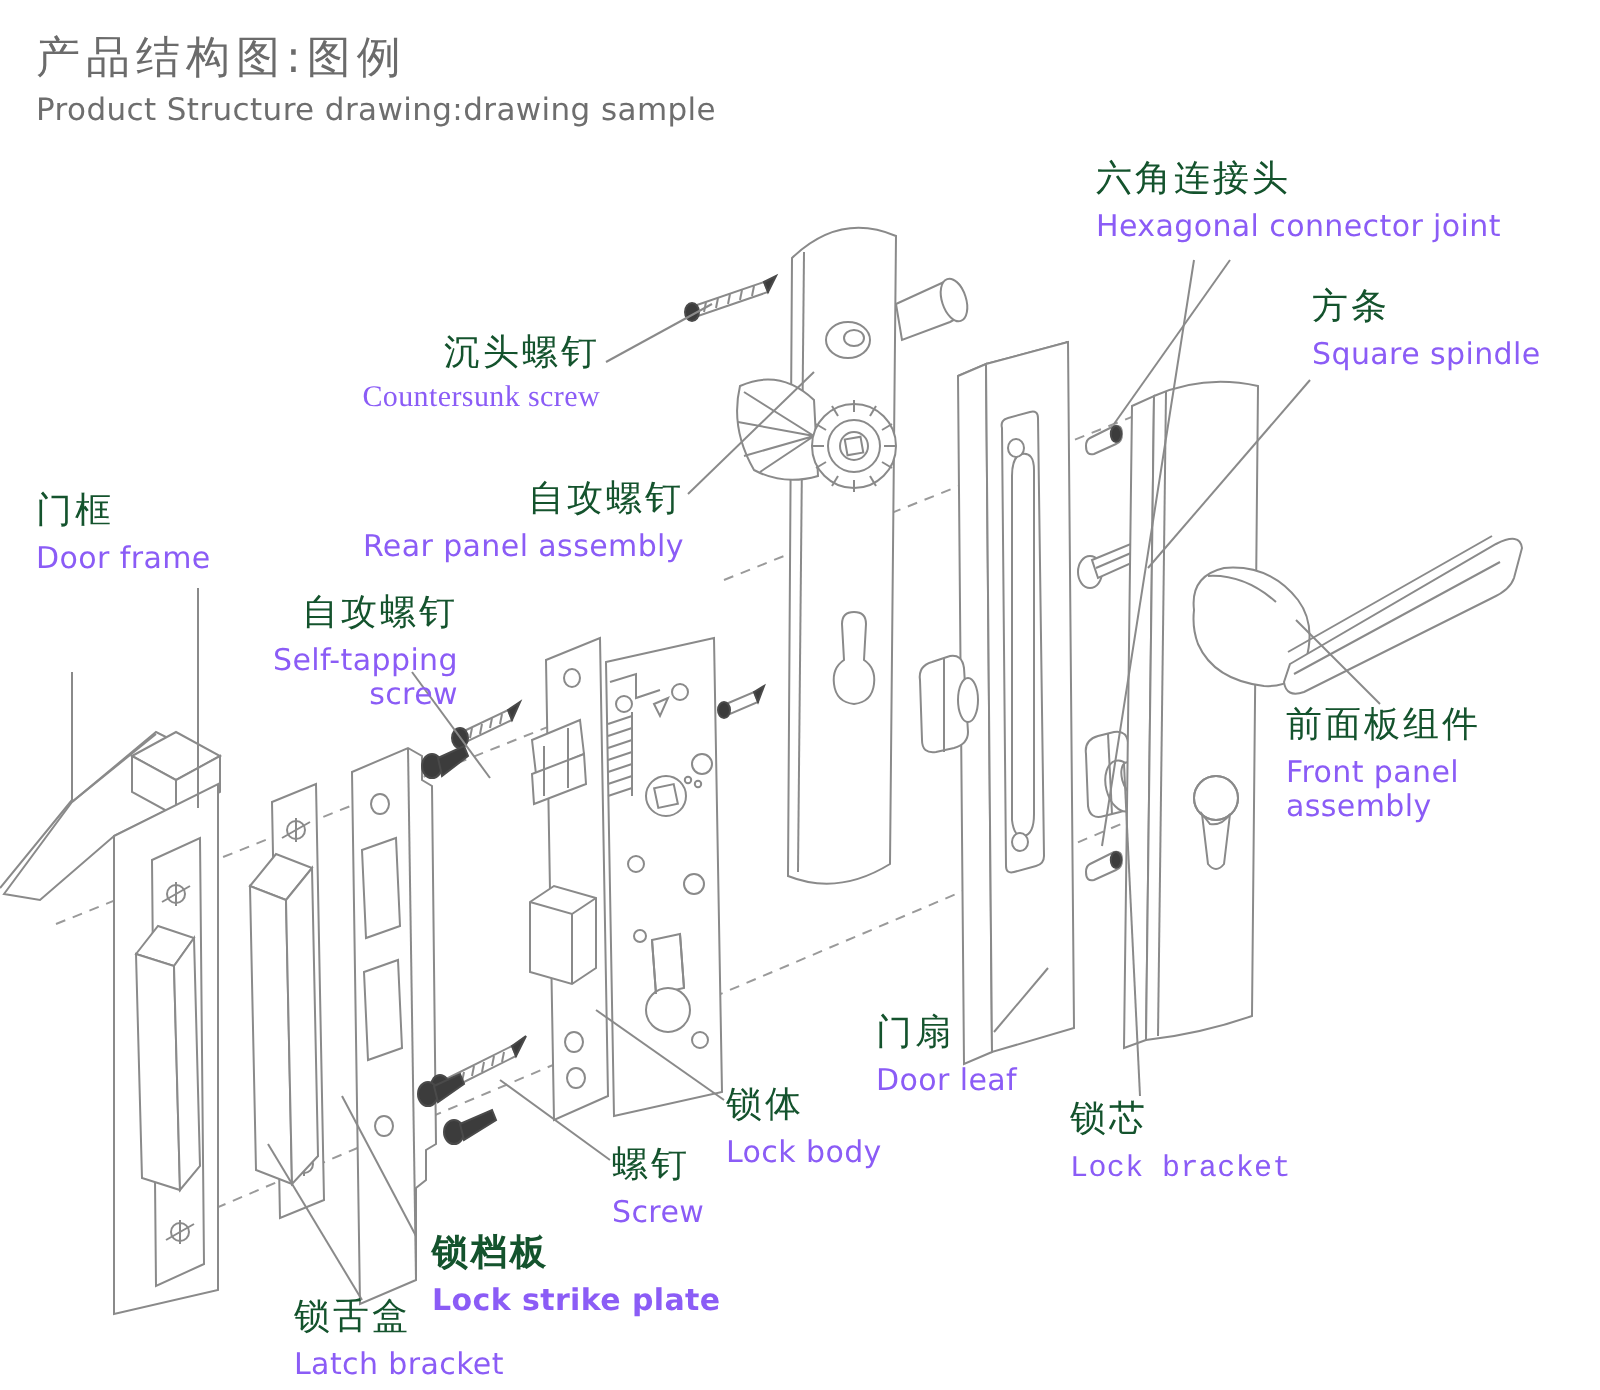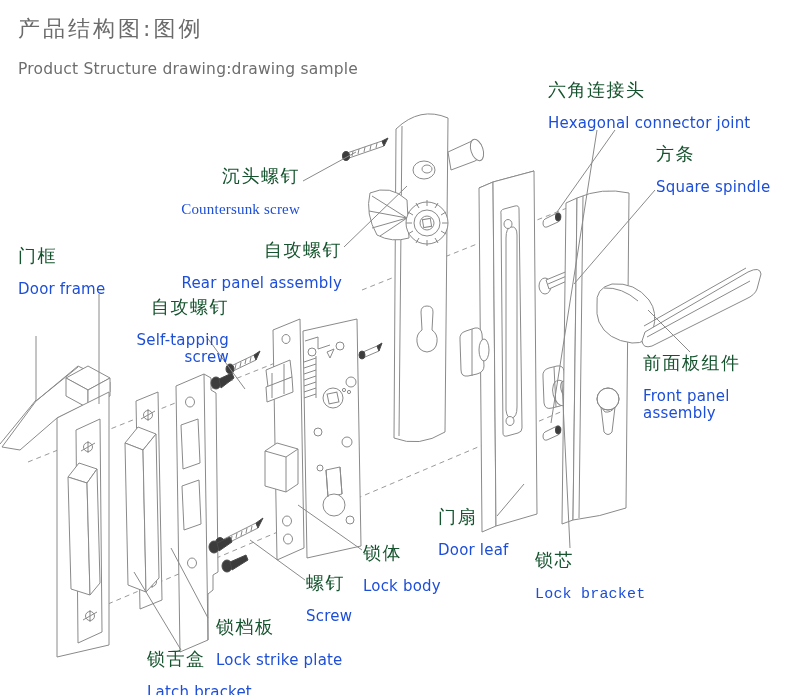--- a/index.html
+++ b/index.html
@@ -3,24 +3,24 @@
 <meta charset="utf-8">
 <style>
   html,body{margin:0;padding:0;background:#fff;}
   .stage{
     position:relative;width:800px;height:695px;background:#ffffff;overflow:hidden;
     font-family:"DejaVu Sans","Liberation Sans",sans-serif;
   }
   svg{position:absolute;left:0;top:0;}
   .lbl{position:absolute;color:#6b6b6b;line-height:1.15;pointer-events:none;}
   .lbl .cn{display:block;font-size:18px;letter-spacing:1.5px;color:#14532d;}
-  .lbl .en{display:block;font-size:15px;letter-spacing:0.2px;color:#1d4ed8;margin-top:14px;}
+  .lbl .en{display:block;font-size:15px;letter-spacing:0.2px;color:#8b5cf6;margin-top:4px;}
   .lbl.r{text-align:right;}
   .title-cn{position:absolute;left:18px;top:14px;font-size:22px;letter-spacing:3px;color:#6b6b6b;}
-  .title-en{position:absolute;left:18px;top:46px;font-size:15.5px;color:#6e6e6e;letter-spacing:0.2px;margin-top:14px;}
+  .title-en{position:absolute;left:18px;top:46px;font-size:15.5px;color:#6e6e6e;letter-spacing:0.2px;}
   .ln{stroke:#8a8a8a;stroke-width:1;fill:none;}
   .fw{stroke:#8a8a8a;stroke-width:1;fill:#ffffff;}
   .dk{stroke:#4a4a4a;stroke-width:1;fill:#3c3c3c;}
   .dash{stroke:#9a9a9a;stroke-width:1;fill:none;stroke-dasharray:5 4;}
   .leader{stroke:#8a8a8a;stroke-width:1;fill:none;}
 </style>
 </head>
 <body>
 
 <div class="stage">
@@ -350,21 +350,21 @@
 <div class="lbl" style="left:363px;top:543px;">
   <span class="cn">锁体</span>
   <span class="en">Lock body</span>
 </div>
 
 <div class="lbl" style="left:306px;top:573px;">
   <span class="cn">螺钉</span>
   <span class="en">Screw</span>
 </div>
 
-<div class="lbl" style="left:216px;top:617px;">
+<div class="lbl" style="left:216px;top:617px;font-weight:bold;">
   <span class="cn">锁档板</span>
   <span class="en">Lock strike plate</span>
 </div>
 
 <div class="lbl" style="left:147px;top:649px;">
   <span class="cn">锁舌盒</span>
   <span class="en">Latch bracket</span>
 </div>
 
 </div>

